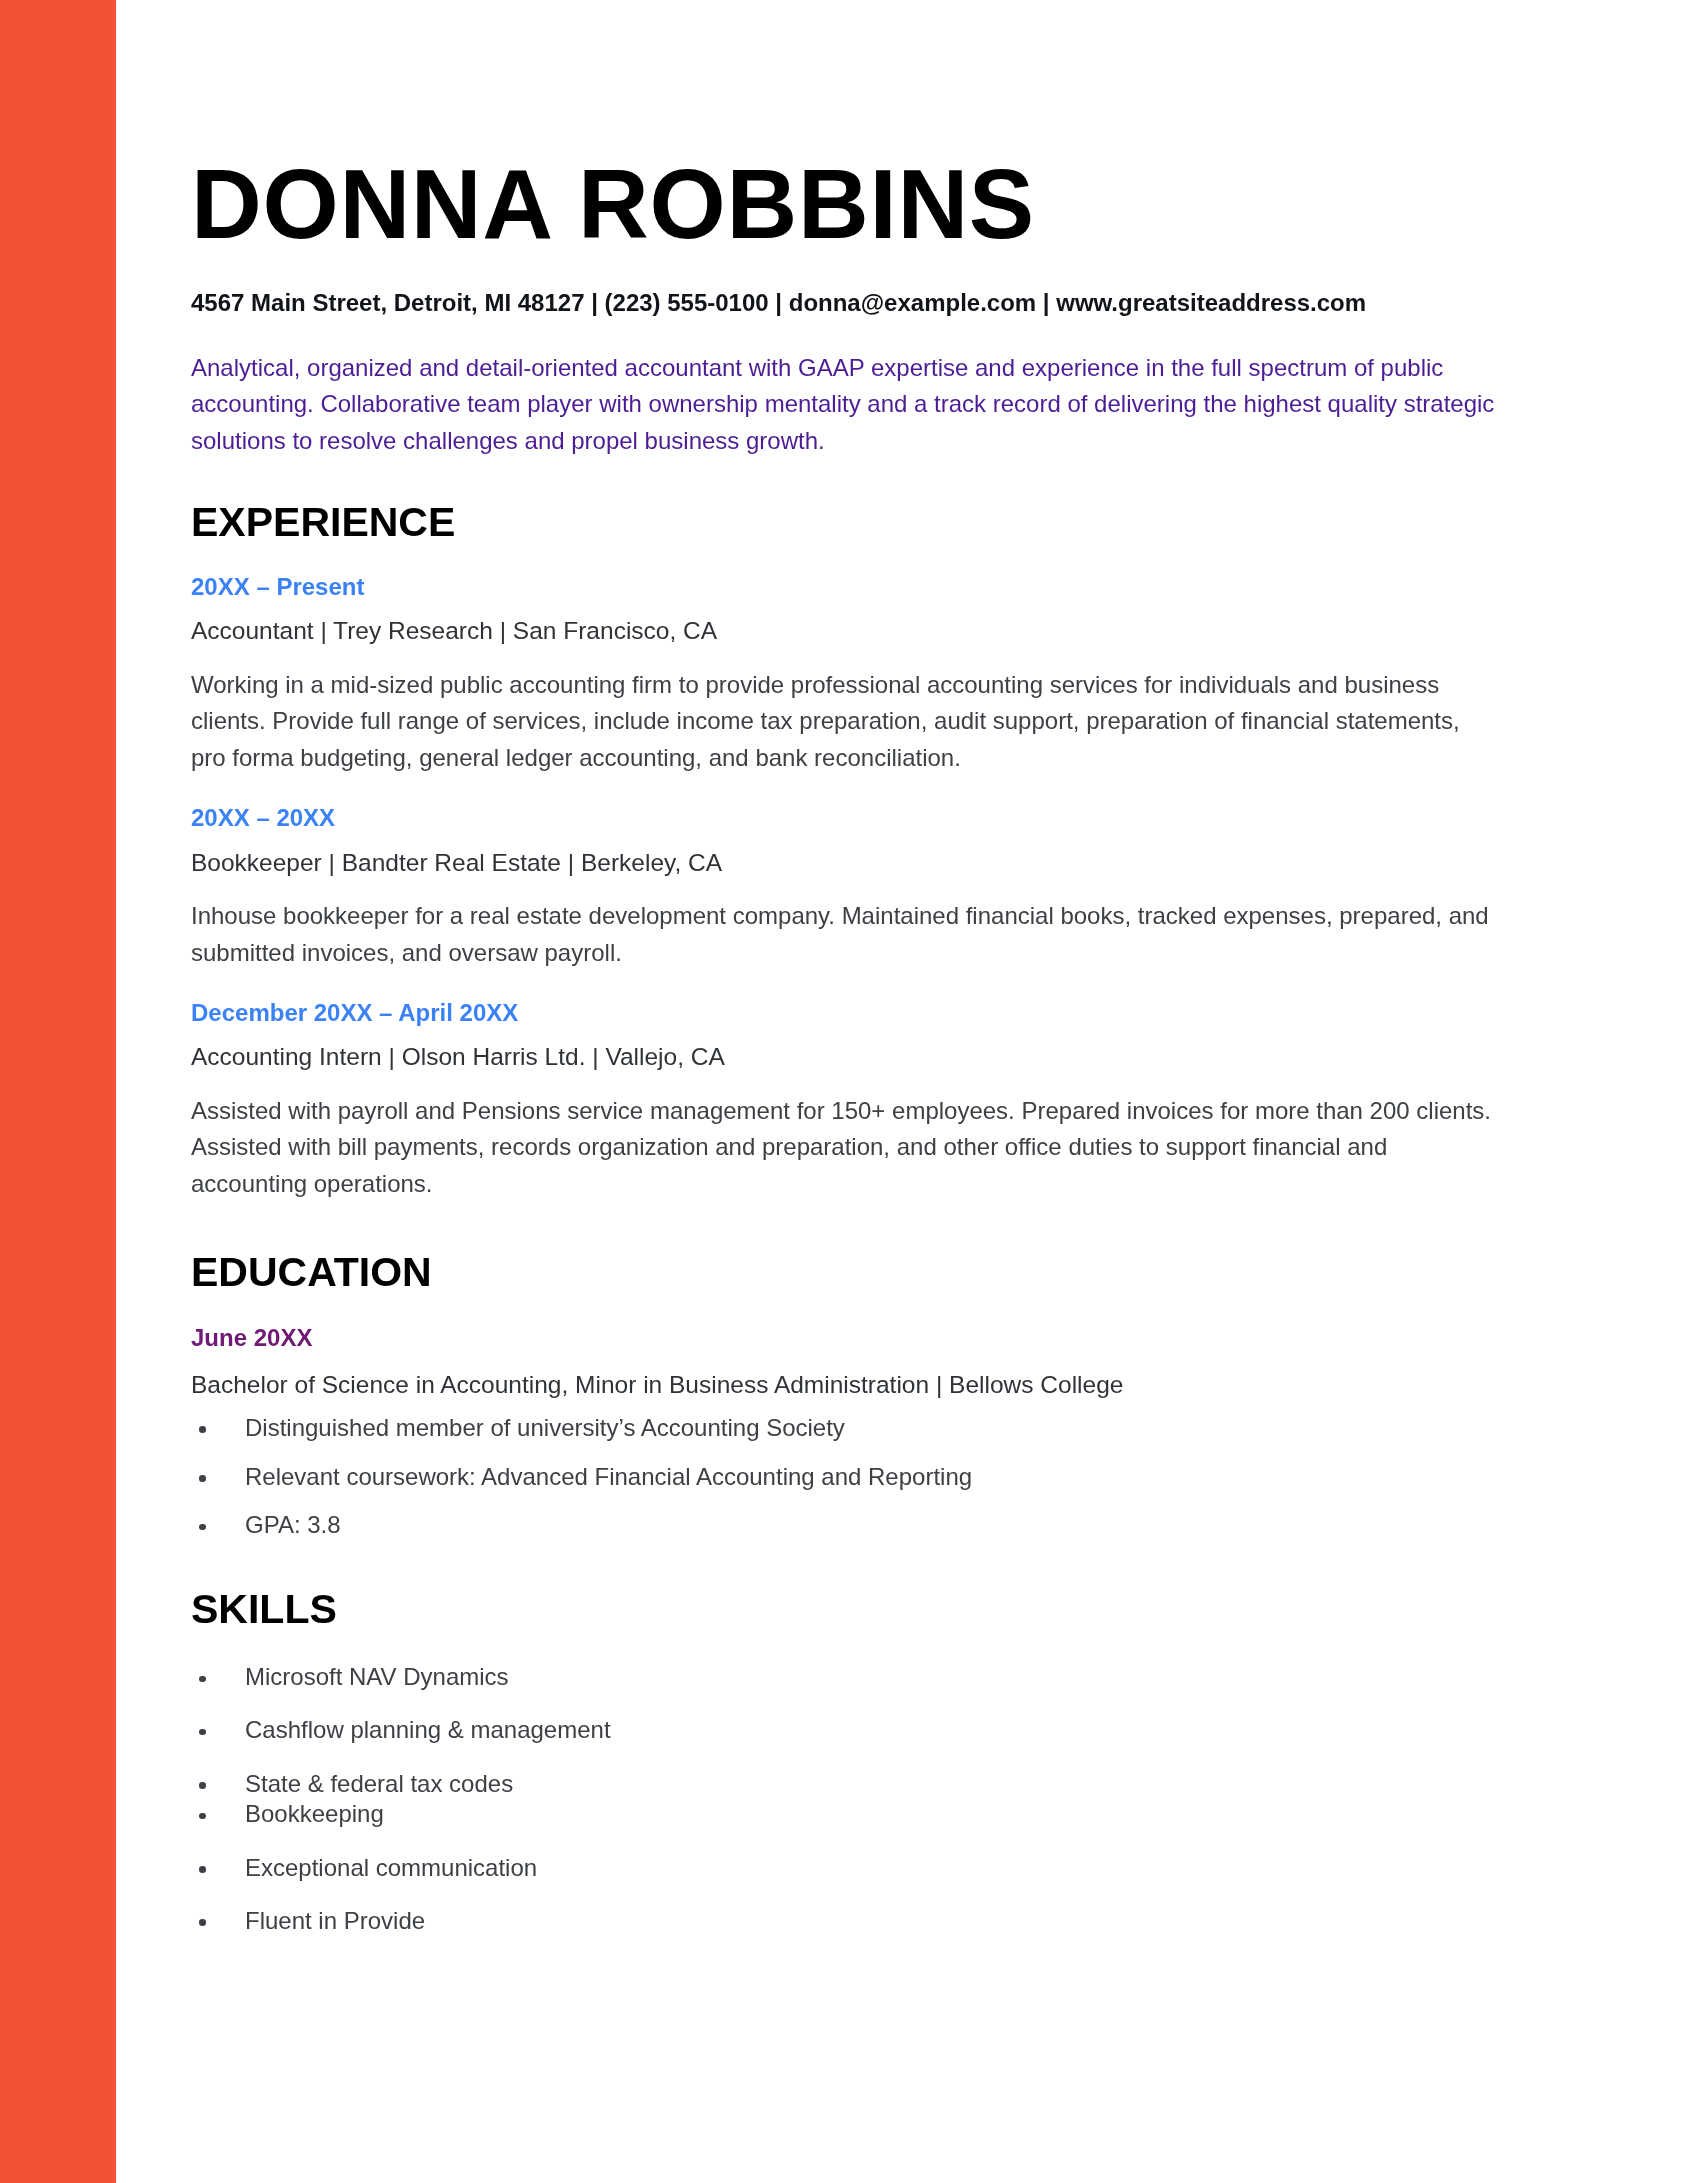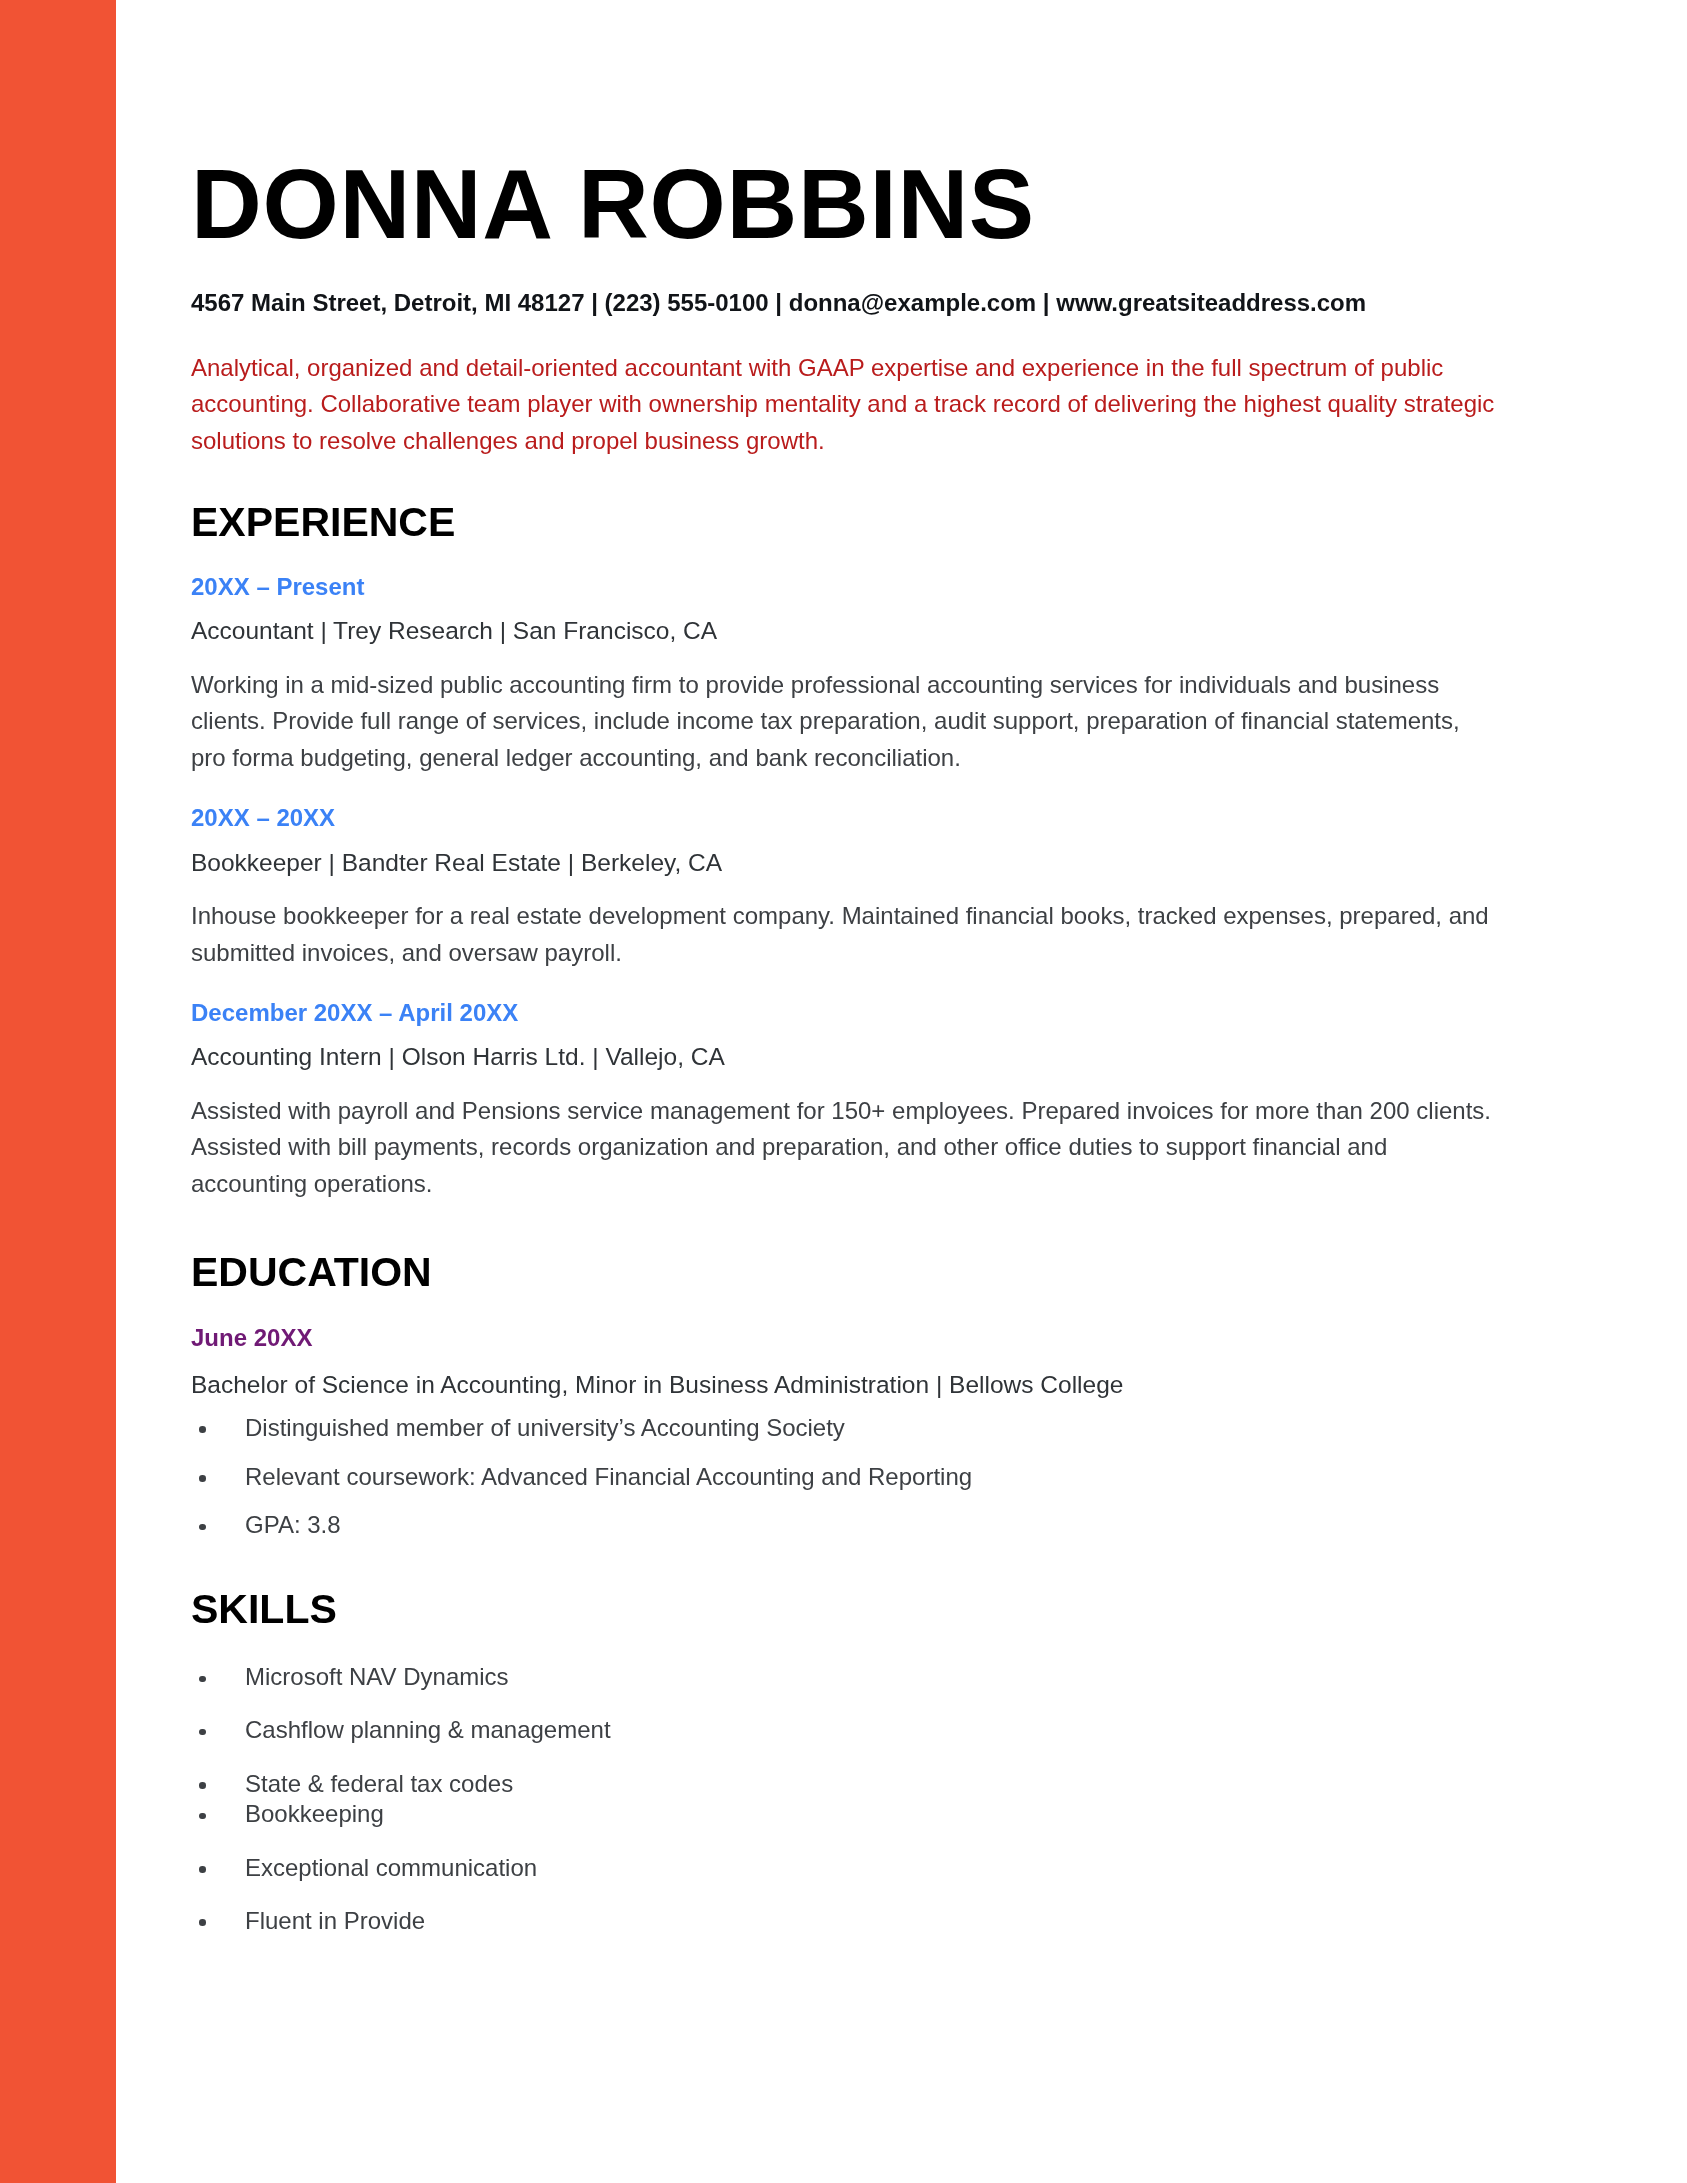--- a/index.html
+++ b/index.html
@@ -56,21 +56,21 @@
     color: #111418;
     white-space: nowrap;
   }
 
   
   .summary {
     margin: 0;
     padding-top: 32px;
     font-size: 24px;
     line-height: 1.52;
-    color: #b91c1c;
+    color: #4c1d95;
     text-align: left;
     width: 1313px;
   }
 
   
   .section-heading {
     margin: 0;
     font-size: 41px;
     line-height: 1.1;
     font-weight: bold;

